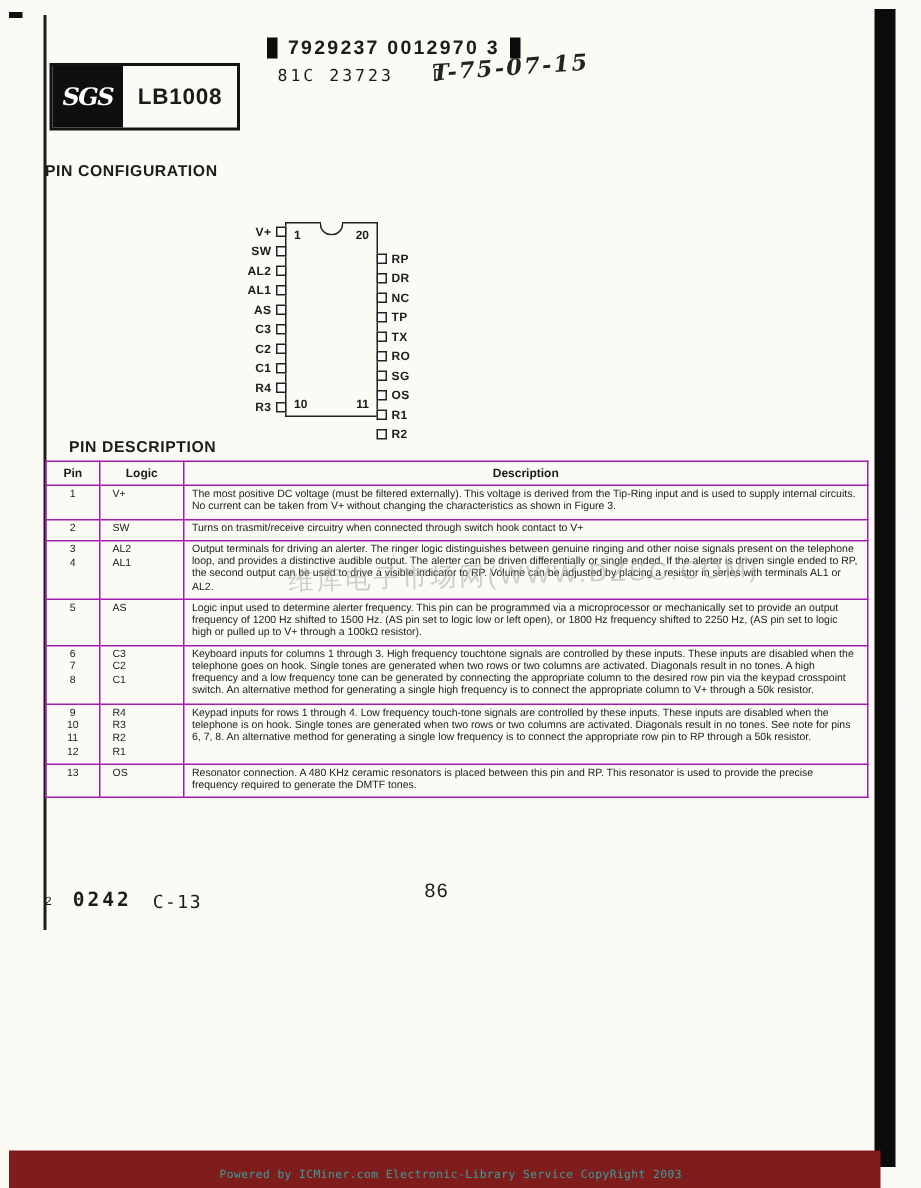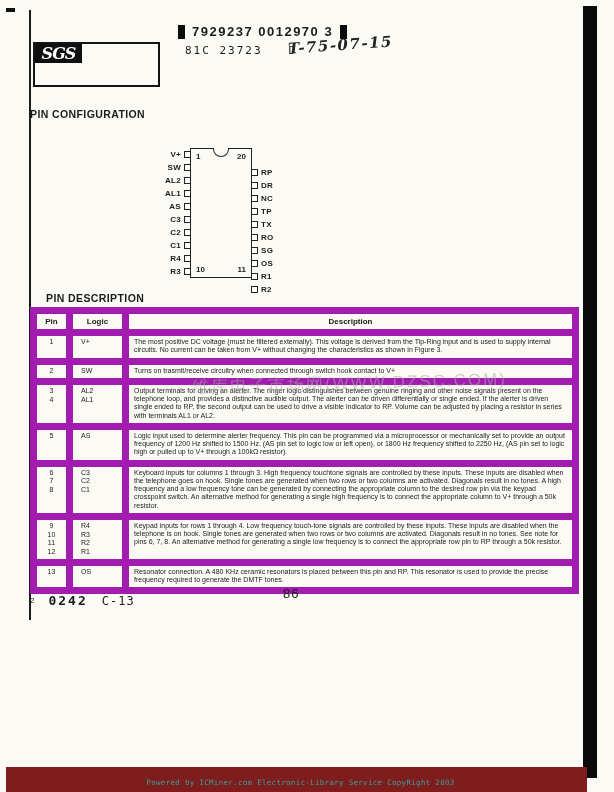--- a/index.html
+++ b/index.html
@@ -31,21 +31,21 @@
     font-family:"DejaVu Sans Mono", monospace; font-size:11px; letter-spacing:2px;
   }
   .handwriting {
     position:absolute; left:288px; top:36px;
     font-family:"DejaVu Serif", serif; font-style:italic; font-weight:bold;
     font-size:15px; letter-spacing:1.5px; transform:rotate(-4deg); color:#222;
   }
 
   .logo-box {
     position:absolute; left:33px; top:42px; width:127px; height:45px;
-    border:2px solid #141414; display:flex; align-items:stretch; background:#fbfaf5;flex-direction:column;
+    border:2px solid #141414; display:flex; align-items:stretch; background:#fbfaf5;
   }
   .logo-black {
     width:47px; background:#0f0f0f; color:#fff;
     display:flex; align-items:center; justify-content:center;
   }
   .logo-black span { font-family:"DejaVu Serif", serif; font-style:italic; font-weight:bold; font-size:16px; letter-spacing:-1px; }
   .part-number { flex:1; display:flex; align-items:center; justify-content:center; font-weight:bold; font-size:15px; letter-spacing:0.5px; }
 
   .section-title { position:absolute; left:30px; font-weight:bold; font-size:10.5px; letter-spacing:0.4px; }
   #pincfg-title  { top:108px; }
@@ -75,21 +75,21 @@
   .pin-label { font-size:8px; font-weight:bold; letter-spacing:0.3px; }
   .pin-pad { width:7px; height:7px; border:1px solid #222; background:#fff; display:inline-block; flex:0 0 auto; }
   .pins-left  .pin-pad { margin-left:3px; }
   .pins-right .pin-pad { margin-right:3px; }
 
   
   .pin-table {
     position:absolute; left:30px; top:307px; width:549px;
     border-collapse:collapse; table-layout:fixed; background:transparent;
   }
-  .pin-table th, .pin-table td { border:7px solid #a21caf; vertical-align:top; }
+  .pin-table th, .pin-table td { border:1px solid #a21caf; vertical-align:top; }
   .pin-table th { font-size:8px; padding:3px 2px; text-align:center; font-weight:bold; }
   .pin-table .col-pin  { width:36px; text-align:center; font-size:7px; padding:2px 1px; line-height:1.25; }
   .pin-table .col-name { width:56px; text-align:left; font-size:7px; padding:2px 2px 2px 8px; line-height:1.25; font-weight:normal; }
   .pin-table .col-desc { font-size:7px; line-height:1.18; padding:2px 5px 3px 5px; text-align:left; }
 
   .watermark {
     position:absolute; left:192px; top:372px; width:300px;
     font-size:17px; letter-spacing:2px; color:#a9a9a9; opacity:0.55;
     transform:rotate(-1.5deg); pointer-events:none; white-space:nowrap;
   }
@@ -129,20 +129,21 @@
     <span>81C 23723</span>
     <span>D</span>
   </div>
 
   <div class="handwriting">T-75-07-15</div>
 
   <div class="logo-box">
     <div class="logo-black">
       <span>SGS</span>
     </div>
+    <div class="part-number">LB1008</div>
   </div>
 
   <div class="section-title" id="pincfg-title">PIN CONFIGURATION</div>
 
   <div class="pin-diagram">
     <div class="ic-body">
       <div class="notch"></div>
       <span class="corner-num cn-tl">1</span>
       <span class="corner-num cn-bl">10</span>
       <span class="corner-num cn-tr">20</span>

